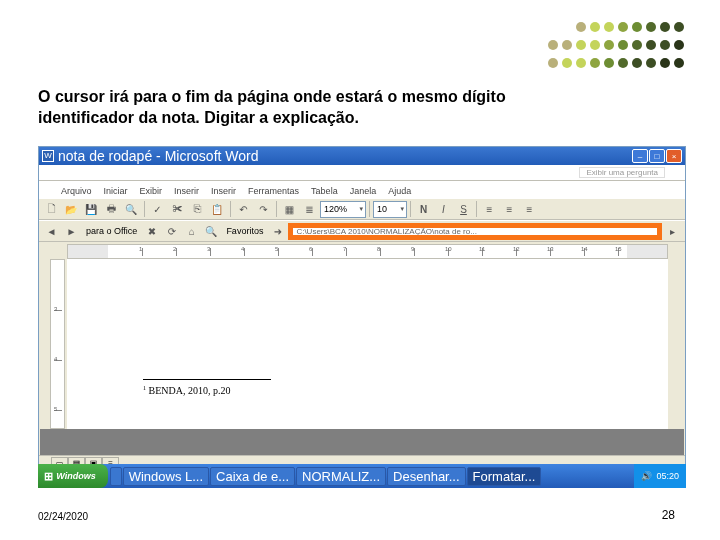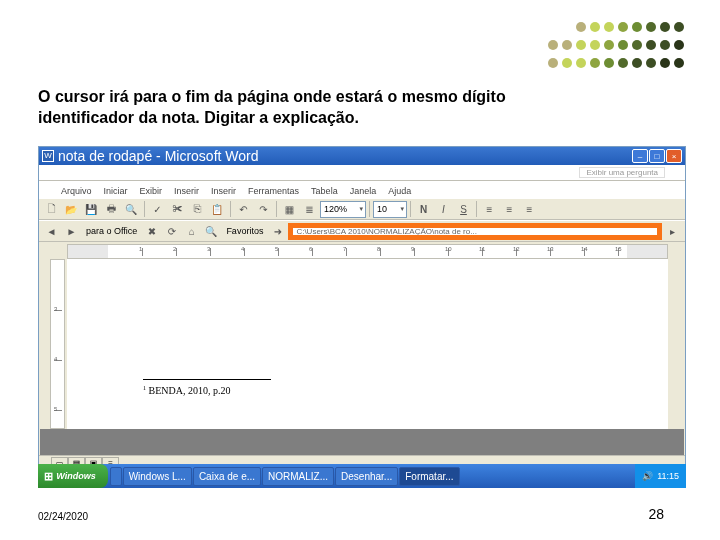--- a/index.html
+++ b/index.html
@@ -41,25 +41,25 @@
 .footnote sup{font-size:6px;vertical-align:super}
 .slideshow-bar{height:26px;background:#7f7f7f;margin:0 1px}
 .viewbtns{height:15px;background:#ece9d8;border-top:1px solid #c0bfb5;display:flex;align-items:center;padding-left:12px;gap:0}
 .viewbtns span{width:17px;height:13px;border:1px solid #b0afa5;background:#ece9d8;font-size:8px;display:flex;align-items:center;justify-content:center;cursor:pointer}
 .statusbar{height:17px;background:#ece9d8;border-top:1px solid #fff;display:flex;align-items:center;font-size:9px;color:#666;padding:0 3px;gap:1px}
 .sb-cell{border:1px solid #d4d0c8;padding:0 5px;height:14px;display:flex;align-items:center;white-space:nowrap}
 .taskbar{position:absolute;bottom:52px;left:38px;width:648px;height:24px;background:linear-gradient(180deg,#3e83e0 0,#225bb8 100%);display:flex;align-items:center;font-size:9px;color:#fff}
 .start{height:24px;padding:0 12px 0 6px;background:linear-gradient(180deg,#4bb24a 0,#2d8a2c 100%);font-weight:700;font-style:italic;display:flex;align-items:center;gap:3px;border-radius:0 8px 8px 0}
 .start::before{content:"⊞";font-style:normal;font-size:11px}
 .tb-items{flex:1;display:flex;padding:2px;gap:1px}
-.tb-item{height:19px;background:#3a77d0;border:1px solid #2958a8;border-radius:2px;padding:0 5px;display:flex;align-items:center;gap:3px;font-size:10px;cursor:pointer;max-width:92px;overflow:hidden;white-space:nowrap}
+.tb-item{height:19px;background:#3a77d0;border:1px solid #2958a8;border-radius:2px;padding:0 5px;display:flex;align-items:center;gap:3px;font-size:13px;cursor:pointer;max-width:92px;overflow:hidden;white-space:nowrap}
 .tb-item.act{background:#1e4a93}
 .tray{background:#1290e9;height:24px;padding:0 7px;display:flex;align-items:center;gap:4px;font-size:9px}
 .foot-date{position:absolute;bottom:18px;left:38px;font-size:10px;color:#000}
-.foot-pg{position:absolute;bottom:18px;right:56px;font-size:14px;color:#000}
+.foot-pg{position:absolute;bottom:18px;right:45px;font-size:12px;color:#000}
 </style>
 </head>
 <body>
 
 <div class="slide">
   <div class="dots"><span style="background:#b9b07a;opacity:0"></span><span style="background:#b9b07a;opacity:0"></span><span style="background:#b9b07a;"></span><span style="background:#c4d45b;"></span><span style="background:#c4d45b;"></span><span style="background:#8ea540;"></span><span style="background:#6d8d33;"></span><span style="background:#526a2b;"></span><span style="background:#3d4e24;"></span><span style="background:#3d4e24;"></span><br><span style="background:#b9b07a;"></span><span style="background:#b9b07a;"></span><span style="background:#c4d45b;"></span><span style="background:#c4d45b;"></span><span style="background:#8ea540;"></span><span style="background:#6d8d33;"></span><span style="background:#526a2b;"></span><span style="background:#3d4e24;"></span><span style="background:#3d4e24;"></span><span style="background:#2a3519;"></span><br><span style="background:#b9b07a;"></span><span style="background:#c4d45b;"></span><span style="background:#c4d45b;"></span><span style="background:#8ea540;"></span><span style="background:#6d8d33;"></span><span style="background:#526a2b;"></span><span style="background:#3d4e24;"></span><span style="background:#3d4e24;"></span><span style="background:#2a3519;"></span><span style="background:#2a3519;"></span><br></div>
   <div class="caption">O cursor irá para o fim da página onde estará o mesmo dígito identificador da nota. Digitar a explicação.</div>
 
   <div class="word-app">
     <div class="titlebar">
@@ -222,19 +222,19 @@
     <div class="tb-items">
       <div class="tb-item"></div>
       <div class="tb-item">Windows L...</div>
       <div class="tb-item">Caixa de e...</div>
       <div class="tb-item">NORMALIZ...</div>
       <div class="tb-item">Desenhar...</div>
       <div class="tb-item act">Formatar...</div>
     </div>
     <div class="tray">
       <span>🔊</span>
-      <span>11:15</span>
+      <span>05:20</span>
     </div>
   </div>
 
   <div class="foot-date">02/24/2020</div>
   <div class="foot-pg">28</div>
 </div>
 
 </body></html>

